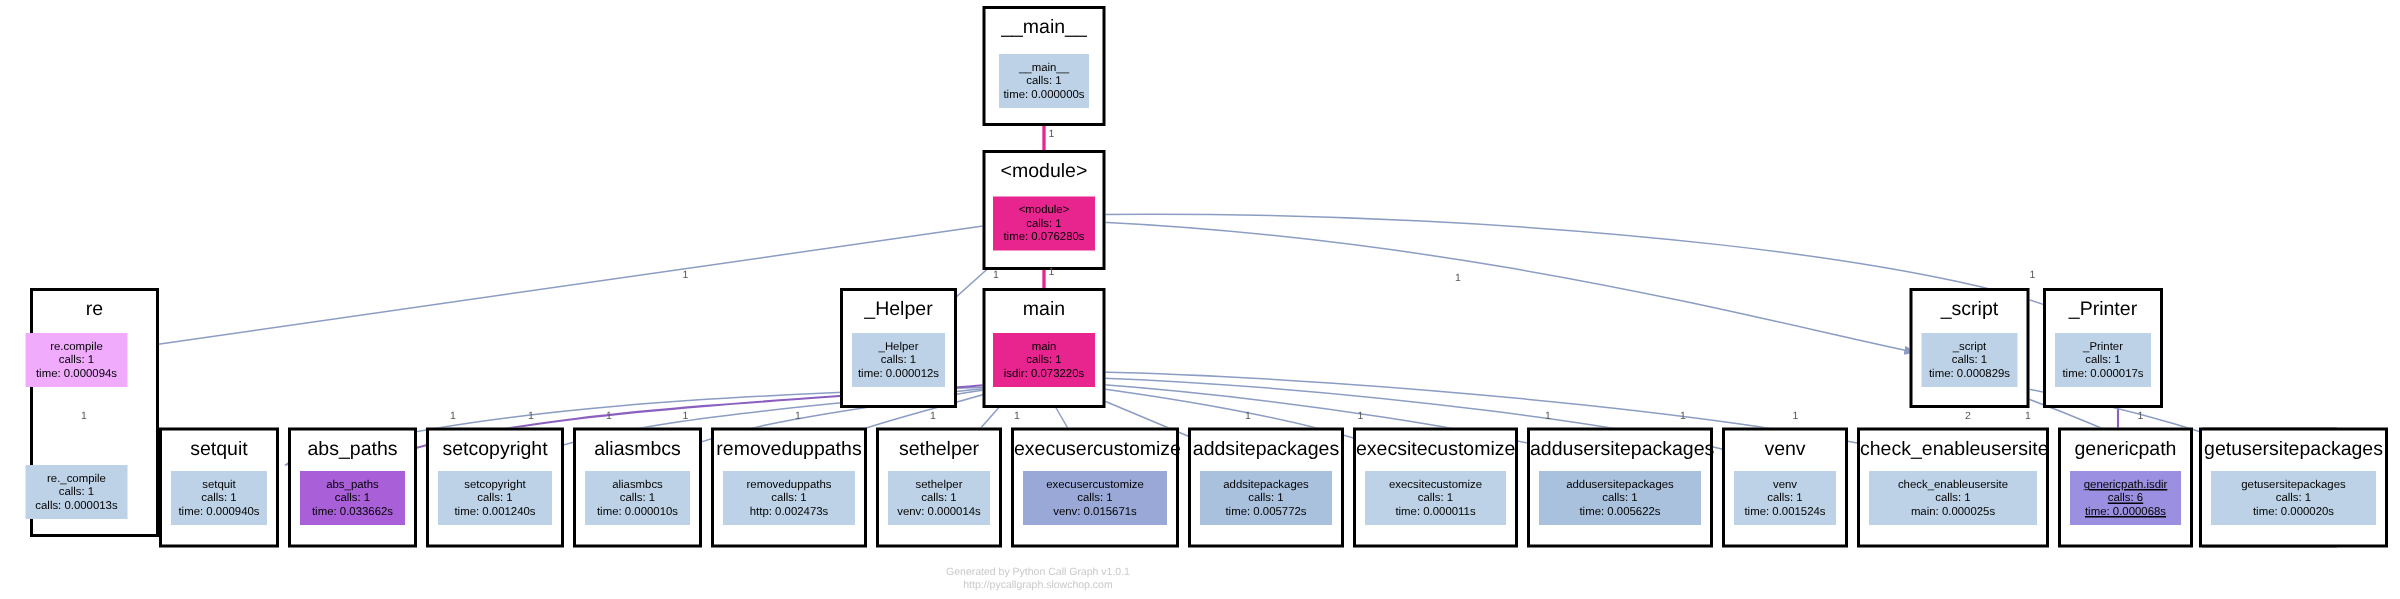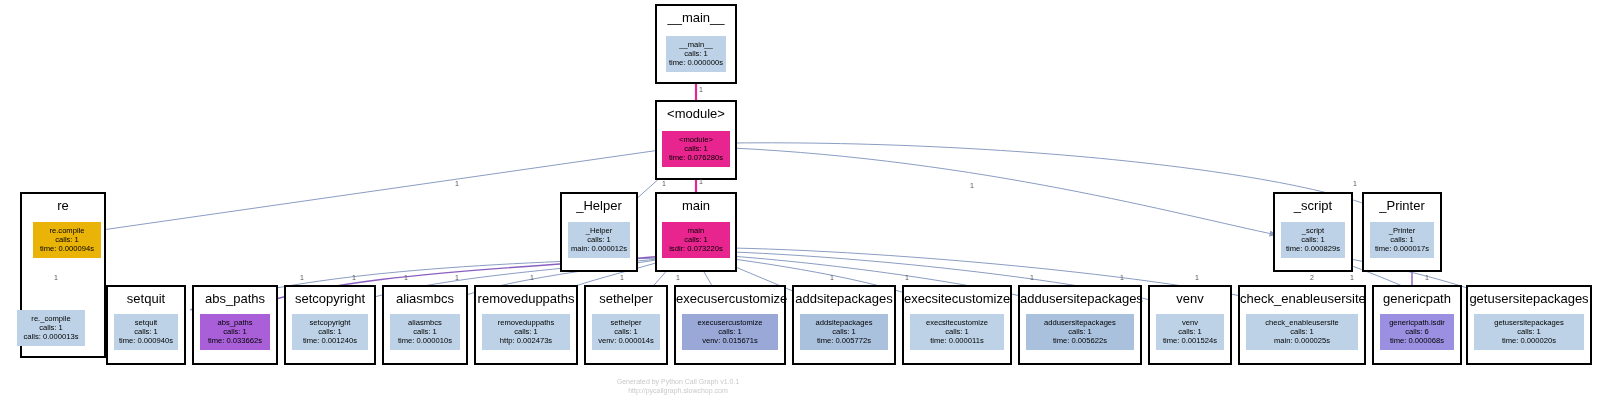--- a/index.html
+++ b/index.html
@@ -3,21 +3,21 @@
 <meta charset="utf-8">
 <style>
   html,body{margin:0;padding:0;}
   body{
     width:1600px;height:399px;
     background:#ffffff;
     font-family:"Liberation Sans", sans-serif;
     overflow:hidden;
     position:relative;
   }
-  #graph{position:absolute;left:0;top:0;width:1356px;height:399px;}
+  #graph{position:absolute;left:0;top:0;width:1356px;height:399px;padding-left:28px;}
   .edge-layer{position:absolute;left:0;top:0;width:1600px;height:399px;pointer-events:none;}
   .cluster{
     position:absolute;
     border:2px solid #000000;
     background:#ffffff;
     box-sizing:border-box;
   }
   .cluster-title{
     position:absolute;
     left:0;right:0;
@@ -121,37 +121,37 @@
         <div class="cluster-title">&lt;module&gt;</div>
       </div>
       <div class="node" style="left: 662px; top: 131px; width: 68px; height: 36px; background: rgb(232, 36, 142);">
         <span class="nm">&lt;module&gt;</span>
         <span class="ca">calls: 1</span>
         <span class="tm">time: 0.076280s</span>
       </div>
       <div class="cluster" style="left: 8px; top: 192px; width: 86px; height: 166px; margin-left: 12px;">
         <div class="cluster-title">re</div>
       </div>
-      <div class="node" style="left: 33px; top: 222px; width: 68px; height: 36px; background: #eab308;">
+      <div class="node" style="left: 17px; top: 222px; width: 68px; height: 36px; background: #f0abfc;">
         <span class="nm">re.compile</span>
         <span class="ca">calls: 1</span>
         <span class="tm">time: 0.000094s</span>
       </div>
       <div class="node" style="left: 17px; top: 310px; width: 68px; height: 36px; background: rgb(189, 210, 230);">
         <span class="nm">re._compile</span>
         <span class="ca">calls: 1</span>
         <span class="tm">calls: 0.000013s</span>
       </div>
       <div class="cluster" style="left: 560px; top: 192px; width: 78px; height: 80px;">
         <div class="cluster-title">_Helper</div>
       </div>
       <div class="node" style="left: 568px; top: 222px; width: 62px; height: 36px; background: rgb(189, 210, 230);">
         <span class="nm">_Helper</span>
         <span class="ca">calls: 1</span>
-        <span class="tm">main: 0.000012s</span>
+        <span class="tm">time: 0.000012s</span>
       </div>
       <div class="cluster" style="left: 655px; top: 192px; width: 82px; height: 80px;">
         <div class="cluster-title">main</div>
       </div>
       <div class="node" style="left: 662px; top: 222px; width: 68px; height: 36px; background: rgb(232, 36, 142);">
         <span class="nm">main</span>
         <span class="ca">calls: 1</span>
         <span class="tm">isdir: 0.073220s</span>
       </div>
       <div class="cluster" style="left: 1273px; top: 192px; width: 80px; height: 80px;">
@@ -262,21 +262,21 @@
         <div class="cluster-title">check_enableusersite</div>
       </div>
       <div class="node" style="left: 1246px; top: 314px; width: 112px; height: 36px; background: rgb(189, 210, 230);">
         <span class="nm">check_enableusersite</span>
         <span class="ca">calls: 1</span>
         <span class="tm">main: 0.000025s</span>
       </div>
       <div class="cluster" style="left: 1372px; top: 285px; width: 90px; height: 80px;">
         <div class="cluster-title">genericpath</div>
       </div>
-      <div class="node" style="left: 1380px; top: 314px; width: 74px; height: 36px; background: rgb(154, 143, 224);">
+      <div class="node" style="left: 1380px; top: 314px; width: 74px; height: 36px; background: rgb(154, 143, 224); text-decoration: underline;">
         <span class="nm">genericpath.isdir</span>
         <span class="ca">calls: 6</span>
         <span class="tm">time: 0.000068s</span>
       </div>
       <div class="cluster" style="left: 1468px; top: 285px; width: 90px; height: 80px;">
         <div class="cluster-title">getuserbase</div>
       </div>
       <div class="node" style="left: 1476px; top: 314px; width: 74px; height: 36px; background: rgb(189, 210, 230);">
         <span class="nm">getuserbase</span>
         <span class="ca">calls: 1</span>

